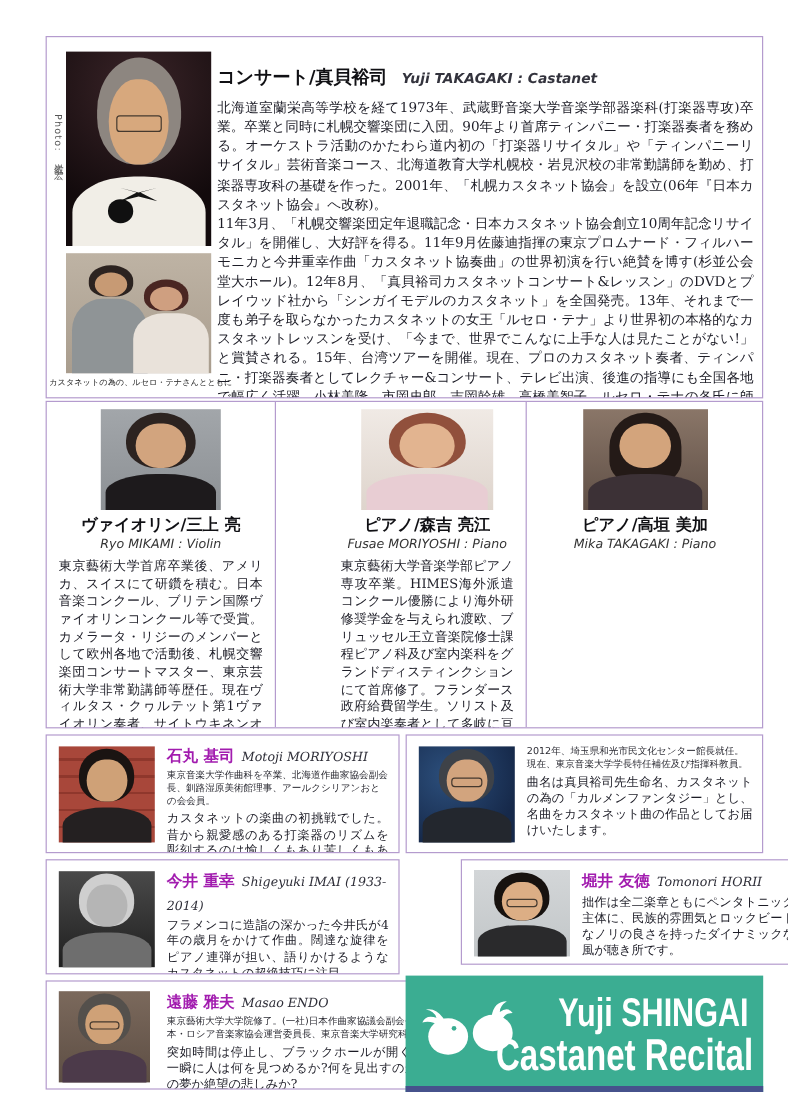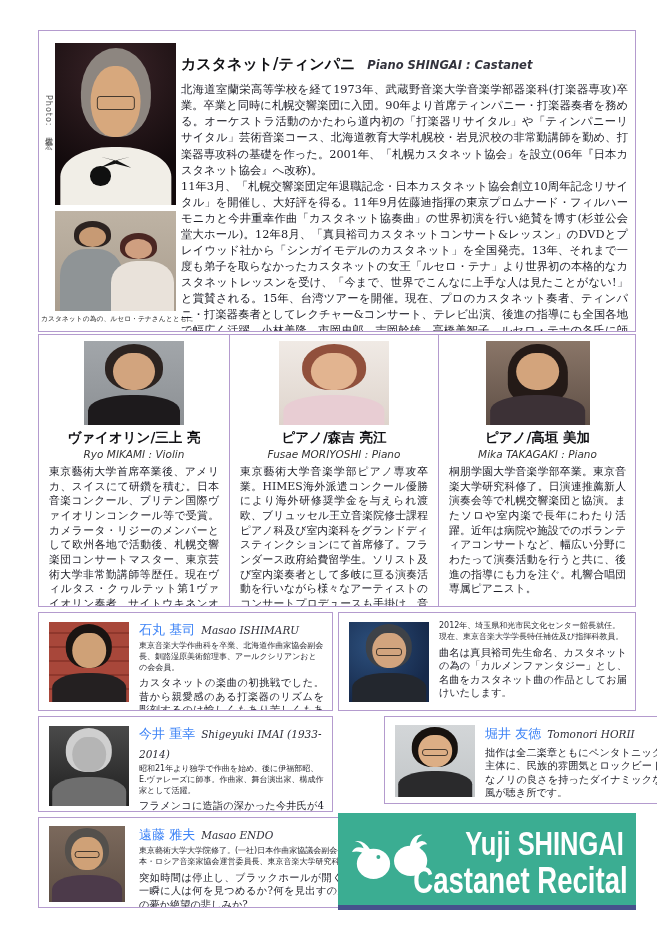--- a/index.html
+++ b/index.html
@@ -18,21 +18,21 @@
   .biocol { position:absolute; left:142px; top:8px; width:447px; }
   .t-jp { font-family:"DejaVu Sans", sans-serif; font-weight:bold; font-size:15px; color:#101014; }
   .t-en { font-family:"DejaVu Sans", sans-serif; font-style:italic; font-size:11.5px; color:#33333d; margin-left:12px; }
   h1 { margin:0 0 5px 0; line-height:1.2; }
   .bio { margin:0; font-size:11.3px; line-height:1.42; text-align:justify; }
 
   
   .perfbox { left:38px; top:334px; width:598px; height:273px; }
   .pcol { position:absolute; top:0; height:100%; box-sizing:border-box; }
   .pcol1 { left:0; width:190px; }
-  .pcol2 { left:190px; width:210px; border-left:1px solid #b49bce; border-right:1px solid #b49bce; }
+  .pcol2 { left:190px; width:210px; border-left:1px solid #b49bce; border-right:1px solid #b49bce;padding-left:44px; }
   .pcol3 { left:400px; width:197px; }
   .pphoto { position:relative; margin:6px auto 0 auto; height:84px; overflow:hidden; }
   .w100{width:100px} .w110{width:110px} .w104{width:104px}
   .pname { font-family:"DejaVu Sans", sans-serif; font-weight:bold; font-size:13.5px; color:#101014;
            text-align:center; margin-top:4px; }
   .prom  { font-family:"DejaVu Sans", sans-serif; font-style:italic; font-size:10.5px; color:#333;
            text-align:center; margin-top:1px; }
   .pbio  { margin:5px 10px 0 10px; font-size:10.8px; line-height:1.36; text-align:justify; }
 
   
@@ -77,21 +77,21 @@
   
   .cbox-ishimaru { left:38px;  top:612px; width:295px; height:99px; }
   .cbox-fujita   { left:338px; top:612px; width:298px; height:99px; }
   .cbox-imai     { left:38px;  top:716px; width:295px; height:96px; }
   .cbox-horii    { left:338px; top:716px; width:298px; height:88px;margin-left:46px; }
   .cbox-endo     { left:38px;  top:817px; width:346px; height:91px; }
   .cphoto { position:absolute; left:10px; top:9px; width:80px; height:80px; overflow:hidden; }
   .cphoto.short { height:72px; top:8px; }
   .cphoto.endo  { width:76px; height:76px; top:8px; }
   .ctext { position:absolute; left:100px; top:6px; right:8px; }
-  .cn-jp { font-family:"DejaVu Sans", sans-serif; font-weight:normal; font-size:13px; color:#3b82f6; }
+  .cn-jp { font-family:"DejaVu Sans", sans-serif; font-weight:bold; font-size:13px; color:#a21caf; }
   .cn-en { font-style:italic; font-size:10.5px; color:#2e2e38; margin-left:6px; }
   .caff { font-family:"DejaVu Sans", sans-serif; font-weight:normal; font-size:8px; line-height:1.35; color:#2b2b33; margin-top:2px; }
   .ccm  { font-size:10.2px; line-height:1.32; margin-top:3px; text-align:justify; }
 
   
   .banner { position:absolute; left:338px; top:813px; width:298px; height:92px;
             background:#3BAD92; border-bottom:5px solid #46528c; }
   .cast-icon { position:absolute; left:12px; top:14px; width:88px; height:56px; }
   .b1 { position:absolute; top:11px; right:12px; font-family:"Liberation Sans", sans-serif; font-weight:bold;
         font-size:26px; color:#fff; white-space:nowrap; transform:scale(0.98,1.28); transform-origin:100% 0; }
@@ -125,21 +125,21 @@
         <div class="duo d2h"></div>
         <div class="duo d2f"></div>
         <div class="duo d2t"></div>
       </div>
     </div>
 
     <div class="pcap">カスタネットの為の、ルセロ・テナさんとともに</div>
 
     <div class="biocol">
       <h1>
-        <span class="t-jp">カスタネット/ティンパニ</span><span class="t-en">Piano SHINGAI : Castanet</span>
+        <span class="t-jp">コンサート/真貝裕司</span><span class="t-en">Yuji TAKAGAKI : Castanet</span>
       </h1>
       <p class="bio">北海道室蘭栄高等学校を経て1973年、武蔵野音楽大学音楽学部器楽科(打楽器専攻)卒業。卒業と同時に札幌交響楽団に入団。90年より首席ティンパニー・打楽器奏者を務める。オーケストラ活動のかたわら道内初の「打楽器リサイタル」や「ティンパニーリサイタル」芸術音楽コース、北海道教育大学札幌校・岩見沢校の非常勤講師を勤め、打楽器専攻科の基礎を作った。2001年、「札幌カスタネット協会」を設立(06年『日本カスタネット協会』へ改称)。</p>
       <p class="bio">11年3月、「札幌交響楽団定年退職記念・日本カスタネット協会創立10周年記念リサイタル」を開催し、大好評を得る。11年9月佐藤迪指揮の東京プロムナード・フィルハーモニカと今井重幸作曲「カスタネット協奏曲」の世界初演を行い絶賛を博す(杉並公会堂大ホール)。12年8月、「真貝裕司カスタネットコンサート&amp;レッスン」のDVDとプレイウッド社から「シンガイモデルのカスタネット」を全国発売。13年、それまで一度も弟子を取らなかったカスタネットの女王「ルセロ・テナ」より世界初の本格的なカスタネットレッスンを受け、「今まで、世界でこんなに上手な人は見たことがない!」と賞賛される。15年、台湾ツアーを開催。現在、プロのカスタネット奏者、ティンパニ・打楽器奏者としてレクチャー&amp;コンサート、テレビ出演、後進の指導にも全国各地で幅広く活躍。小林美隆、市岡史郎、吉岡幹雄、高橋美智子、ルセロ・テナの各氏に師事。</p>
 
     </div>
   </section>
 
   <section class="box perfbox">
 
     <div class="pcol pcol1">
@@ -171,35 +171,34 @@
     <div class="pcol pcol3">
       <div class="pphoto w104 ph-takagaki">
         <div class="fig">
           <div class="fig-hair"></div>
           <div class="fig-face"></div>
           <div class="fig-torso"></div>
         </div>
       </div>
       <div class="pname">ピアノ/高垣 美加</div>
       <div class="prom">Mika TAKAGAKI :  Piano</div>
-      <p class="pbio">桐朋学園大学音楽学部卒業。東京音楽大学研究科修了。日演連推薦新人演奏会等で札幌交響楽団と協演。またソロや室内楽で長年にわたり活躍。近年は病院や施設でのボランティアコンサートなど、幅広い分野にわたって演奏活動を行うと共に、後進の指導にも力を注ぐ。札響合唱団専属ピアニスト。</p>
     </div>
   </section>
 
   <section class="box cbox-ishimaru">
     <div class="cphoto ph-ishimaru">
       <div class="fig">
         <div class="fig-hair"></div>
         <div class="fig-face"></div>
         <div class="fig-torso"></div>
       </div>
     </div>
     <div class="ctext">
       <div>
-        <span class="cn-jp">石丸 基司</span><span class="cn-en">Masao ISHIMARU</span>
+        <span class="cn-jp">石丸 基司</span><span class="cn-en">Motoji MORIYOSHI</span>
       </div>
       <div class="caff">東京音楽大学作曲科を卒業、北海道作曲家協会副会長、釧路湿原美術館理事、アールクシリアンおとの会会員。</div>
       <div class="ccm">カスタネットの楽曲の初挑戦でした。昔から親愛感のある打楽器のリズムを彫刻するのは愉しくもあり苦しくもあり。新しい音楽の地平との邂逅となればと願うばかり。</div>
     </div>
   </section>
 
   <section class="box cbox-fujita">
     <div class="cphoto ph-fujita">
       <div class="fig">
         <div class="fig-hair"></div>
@@ -219,21 +218,20 @@
       <div class="fig">
         <div class="fig-hair"></div>
         <div class="fig-face"></div>
         <div class="fig-torso"></div>
       </div>
     </div>
     <div class="ctext">
       <div>
         <span class="cn-jp">今井 重幸</span><span class="cn-en">Shigeyuki IMAI (1933-2014)</span>
       </div>
-      <div class="caff">昭和21年より独学で作曲を始め、後に伊福部昭、E.ヴァレーズに師事。作曲家、舞台演出家、構成作家として活躍。</div>
       <div class="ccm">フラメンコに造詣の深かった今井氏が4年の歳月をかけて作曲。闊達な旋律をピアノ連弾が担い、語りかけるようなカスタネットの超絶技巧に注目。</div>
     </div>
   </section>
 
   <section class="box cbox-horii">
     <div class="cphoto short ph-horii">
       <div class="fig">
         <div class="fig-hair"></div>
         <div class="fig-face"></div>
         <div class="fig-glasses"></div>

